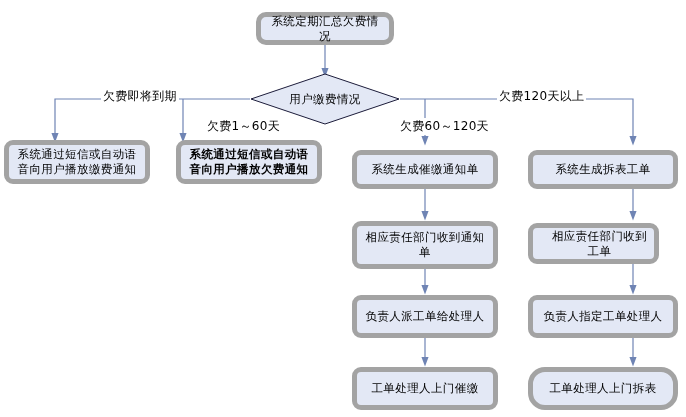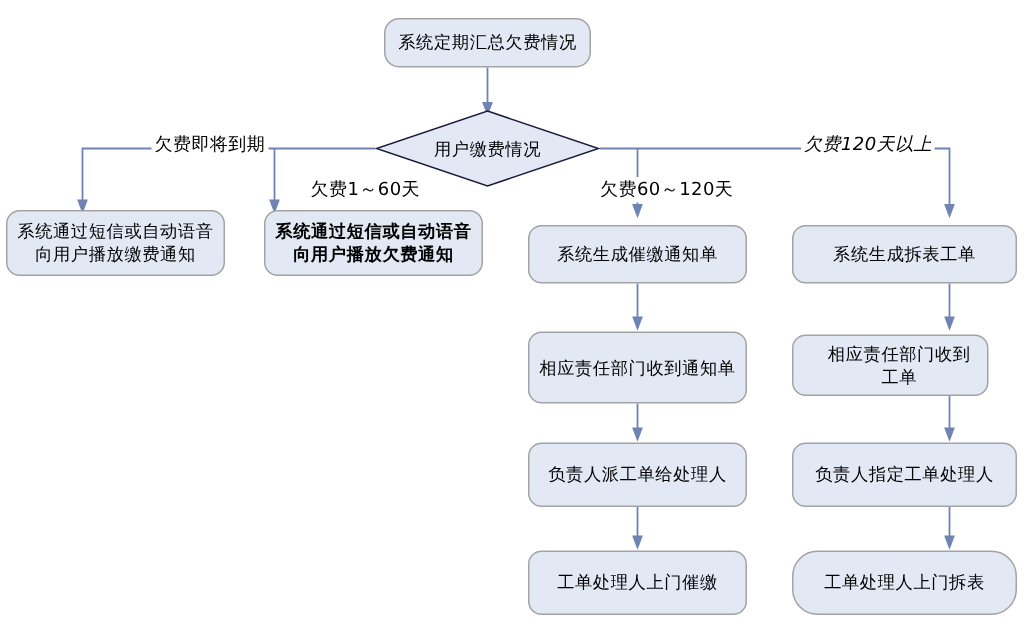--- a/index.html
+++ b/index.html
@@ -20,21 +20,21 @@
   #wires {
     position: absolute;
     left: 0; top: 0;
     width: 686px;
     height: 417px;
   }
   .node {
     position: absolute;
     box-sizing: border-box;
     background: #e3e8f5;
-    border: 1px solid #a3a3a3;
+    border: 5px solid #a3a3a3;
     border-radius: 9px;
     color: #000000;
     font-size: 11.5px;
     line-height: 15px;
     letter-spacing: 0.4px;
     display: flex;
     align-items: center;
     justify-content: center;
     text-align: center;
     padding: 0 6px;
@@ -114,21 +114,21 @@
   <div class="diamond" style="left:250px; top:73px; width:150px; height:52px;">
     <svg width="150" height="52" viewBox="0 0 150 52">
       <polygon points="75,1 149,26 75,51 1,26" fill="#e3e8f5" stroke="#1c1c3a" stroke-width="1"></polygon>
     </svg>
     <div class="dlabel">用户缴费情况</div>
   </div>
 
   <div class="edge-label" style="left:101px; top:88px;">欠费即将到期</div>
   <div class="edge-label" style="left:205px; top:118px;">欠费1～60天</div>
   <div class="edge-label" style="left:398px; top:118px;">欠费60～120天</div>
-  <div class="edge-label" style="left:534px; top:88px;font-style:italic;">欠费120天以上</div>
+  <div class="edge-label" style="left:497px; top:88px;">欠费120天以上</div>
 
   <div class="node" style="left:4px; top:140px; width:146px; height:44px;">
     <span>系统通过短信或自动语音向用户播放缴费通知</span>
   </div>
 
   <div class="node" style="left:176px; top:140px; width:146px; height:44px;font-weight:bold;">
     <span>系统通过短信或自动语音向用户播放欠费通知</span>
   </div>
 
   <div class="node" style="left:352px; top:150px; width:146px; height:39px;">

